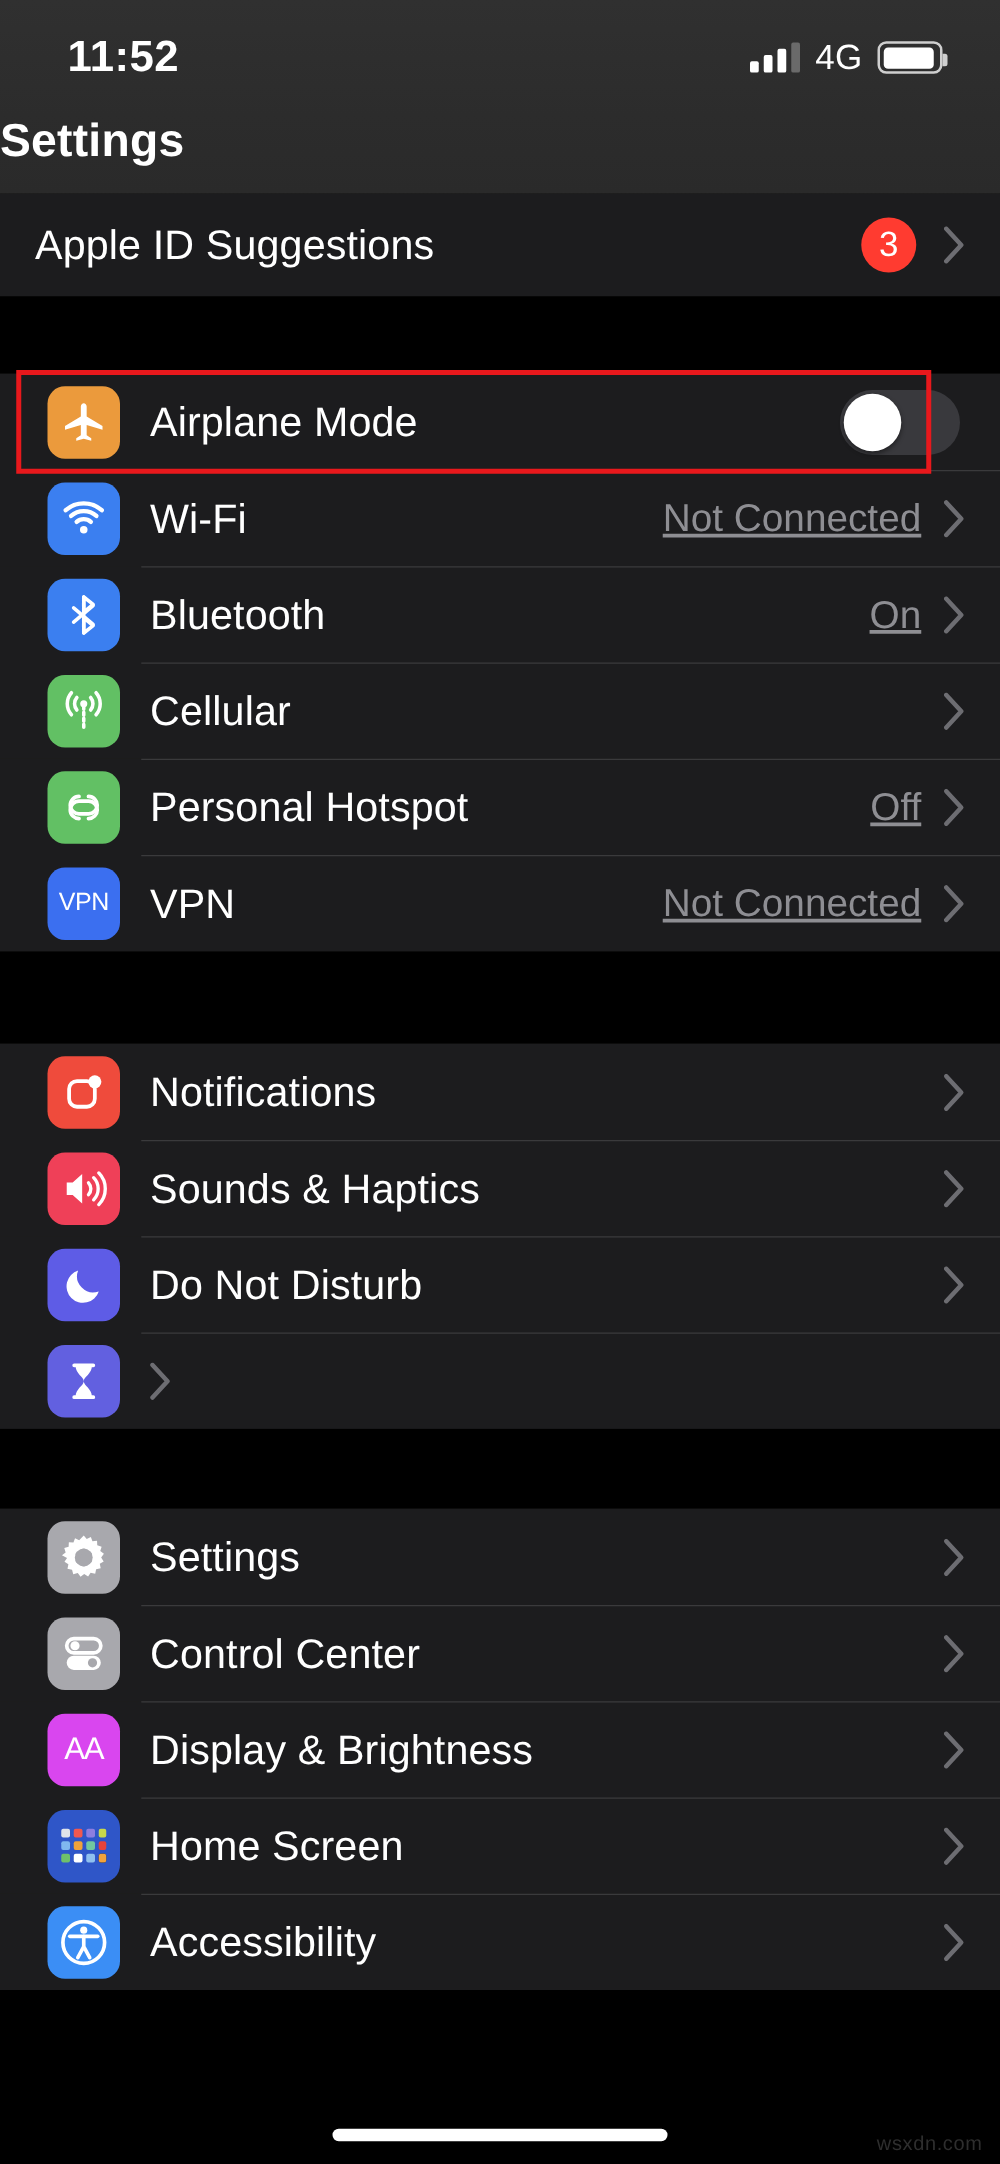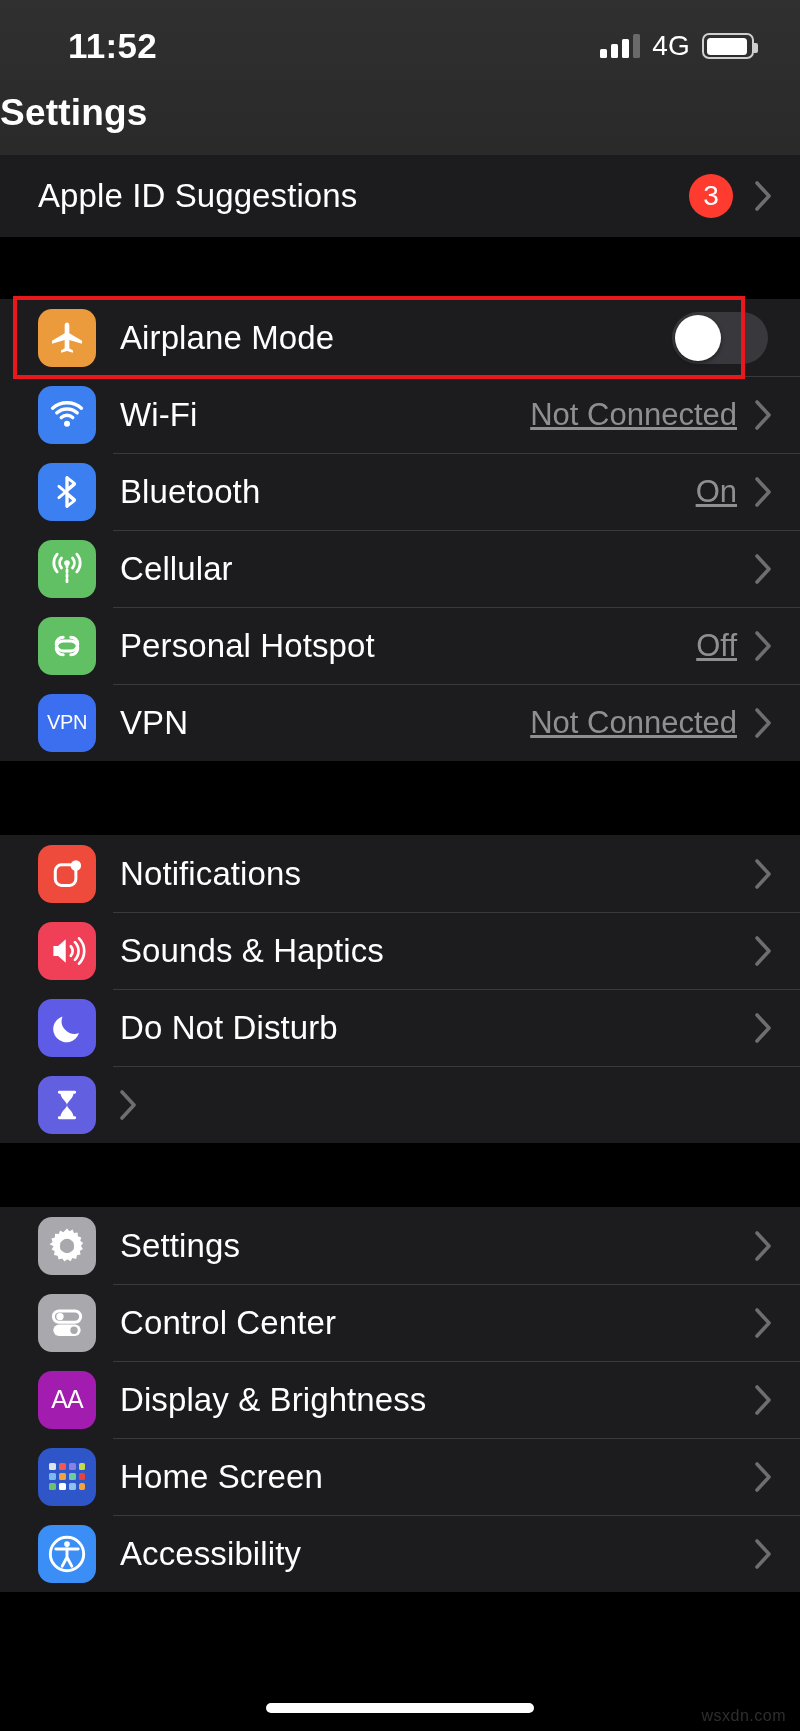--- a/index.html
+++ b/index.html
@@ -10,21 +10,21 @@
     -webkit-font-smoothing:antialiased;
     overflow:hidden;
   }
   .screen { position:relative; width:800px; height:1731px; background:#000; }
 
   
   .statusbar{
     position:relative; height:92px;
     background:linear-gradient(180deg,#303030 0%,#2c2c2c 100%);
     display:flex; align-items:center; justify-content:space-between;
-    padding:0 46px 0 68px;
+    padding:0 46px 0 54px;
   }
   .clock{ color:#fff; font-size:35px; font-weight:600; letter-spacing:.3px; }
   .status-right{ display:flex; align-items:center; gap:12px; }
   .bars{ display:flex; align-items:flex-end; gap:4px; height:24px; }
   .bars i{ display:block; width:7px; background:#ffffff; border-radius:1.5px; }
   .bars i:nth-child(1){ height:9px; }
   .bars i:nth-child(2){ height:14px; }
   .bars i:nth-child(3){ height:19px; }
   .bars i:nth-child(4){ height:24px; background:#6a6a6a; }
   .net{ color:#fff; font-size:28px; font-weight:500; letter-spacing:.2px;text-align:right; }
@@ -59,21 +59,21 @@
     display:flex; align-items:center; justify-content:center;
     margin-right:24px; position:relative; overflow:hidden;
   }
   .icon svg{ display:block; }
   .label{ color:#fff; font-size:33px; font-weight:400; letter-spacing:.1px; flex:1; }
   .value{ color:#8e8e93; font-size:31px; font-weight:400; margin-right:18px; white-space:nowrap;text-decoration:underline; }
   .chev{ width:17px; height:30px; flex:0 0 17px; }
   .chev svg{ display:block; }
 
   
-  .row.plain{ padding-left:38px; height:82px; }
+  .row.plain{ padding-left:28px; height:82px; }
   .row.plain .label{ font-size:33px; }
   .badge{
     min-width:44px; height:44px; border-radius:22px; background:#ff3b30;
     color:#fff; font-size:28px; font-weight:500;
     display:flex; align-items:center; justify-content:center;
     padding:0 12px; margin-right:22px;
   }
 
   
   .toggle{
@@ -335,21 +335,21 @@
       </span>
       <div class="label">Control Center</div>
       <span class="chev">
         <svg viewBox="0 0 17 30">
             <path d="M2 2 L14 15 L2 28" fill="none" stroke="#6d6d72" stroke-width="3.6" stroke-linecap="round" stroke-linejoin="round"></path>
           </svg>
       </span>
     </div>
 
     <div class="row">
-      <span class="icon" style="background:#a21caf">
+      <span class="icon" style="background:#d946ef">
         <span style="color:#fff;font-size:25px;font-weight:400;letter-spacing:-1px;font-family:'Liberation Sans',sans-serif">AA</span>
       </span>
       <div class="label">Display &amp; Brightness</div>
       <span class="chev">
         <svg viewBox="0 0 17 30">
             <path d="M2 2 L14 15 L2 28" fill="none" stroke="#6d6d72" stroke-width="3.6" stroke-linecap="round" stroke-linejoin="round"></path>
           </svg>
       </span>
     </div>
 

